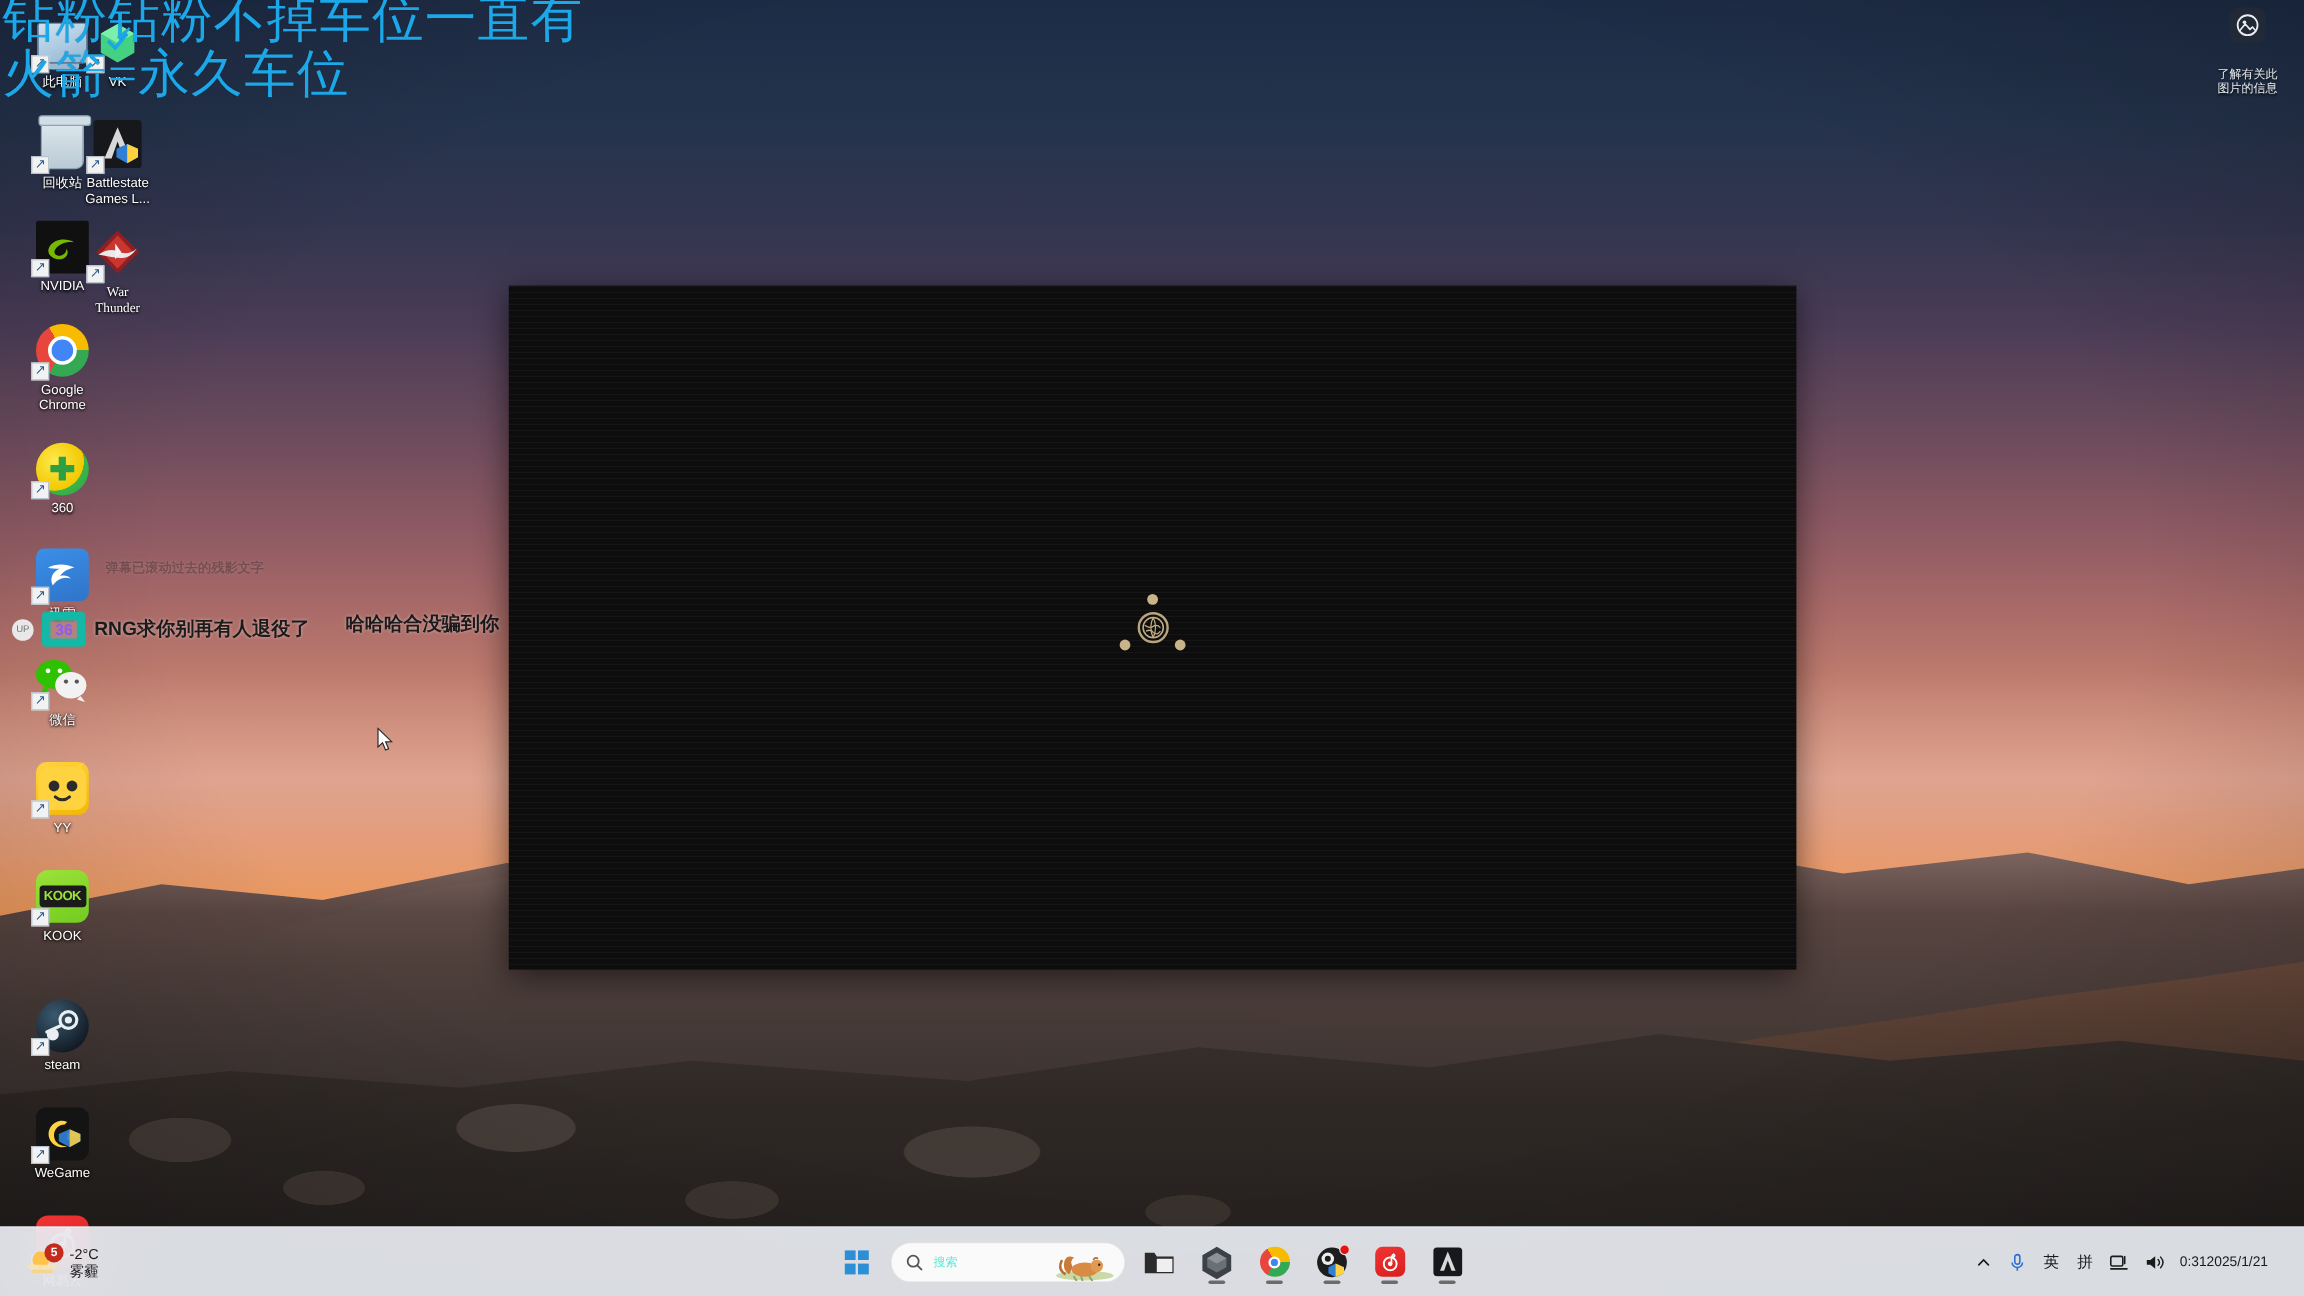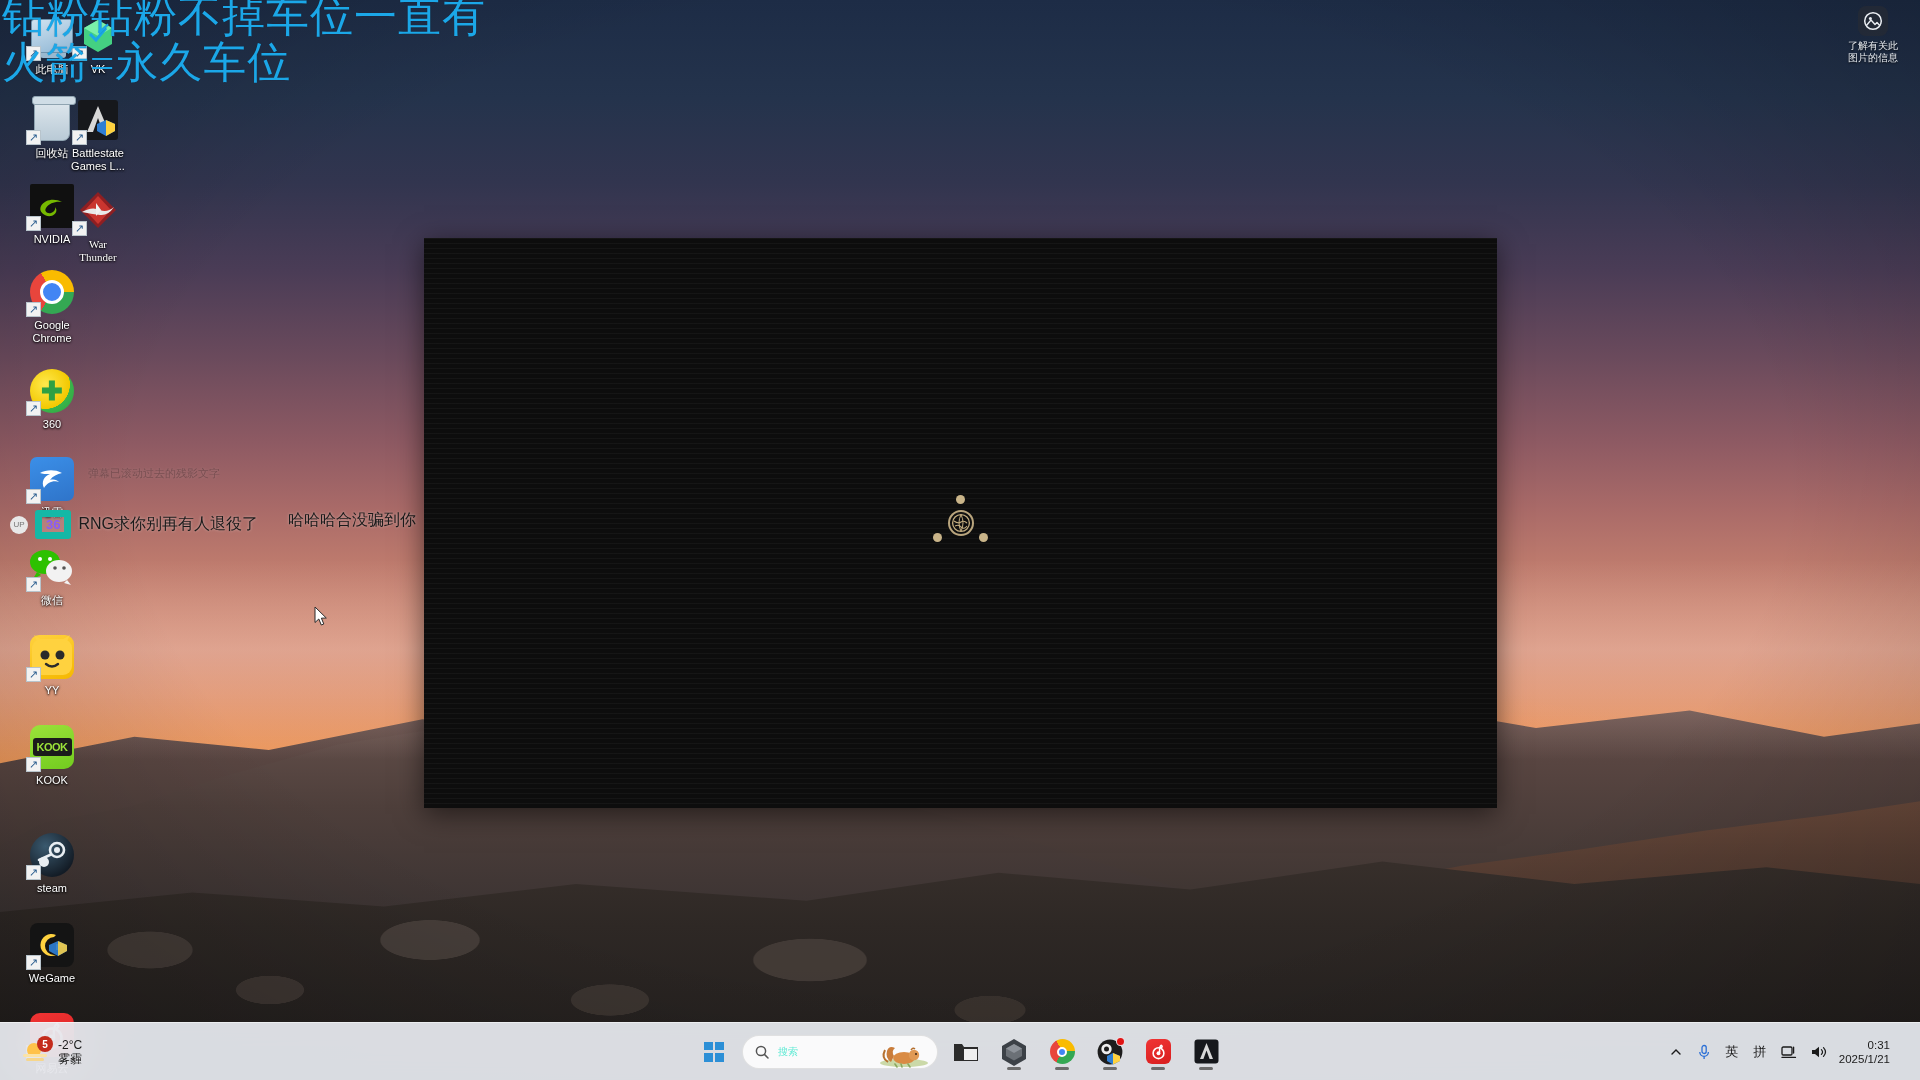--- a/index.html
+++ b/index.html
@@ -153,28 +153,28 @@
   }
 
   
   .danmaku { position:absolute; display:flex; align-items:center; gap:7px; white-space:nowrap; }
   .dm-avatar { width:18px; height:18px; border-radius:50%; background:#e8e8e8; display:flex;align-items:center;justify-content:center; font-size:8px; color:#777; }
   .dm-level {
     font-size:13px; font-weight:bold; color:#8b5cf6;
     border:7px solid #14b8a6; border-radius:3px;
     padding:0 4px; line-height:15px; background:rgba(255,255,255,0.15);
   }
-  .dm-txt { font-size:16px; font-weight:normal; color:#1b1b1b; text-shadow:0 0 3px rgba(255,255,255,0.45); }
+  .dm-txt { font-size:16px; font-weight:bold; color:#1b1b1b; text-shadow:0 0 3px rgba(255,255,255,0.45); }
   .dm-faded { opacity:.28; }
   .dm-faded .dm-txt { font-size:11px; }
 
   
   .spotlight {
     position:absolute; right:12px; top:6px;
-    width:70px; display:flex; flex-direction:column; align-items:center; gap:4px;
+    width:70px; display:flex; flex-direction:column; align-items:center; gap:21px;
   }
   .spot-circle {
     width:30px; height:30px; border-radius:8px;
     background:rgba(40,44,52,0.62);
     display:flex; align-items:center; justify-content:center;
   }
   .spot-txt { font-size:10px; line-height:12px; color:#e9edf2; text-align:center; text-shadow:0 1px 2px rgba(0,0,0,.9); }
 
   
   #player {
@@ -249,21 +249,21 @@
   .tb-right {
     position:absolute; right:0; top:0; height:58px;
     display:flex; align-items:center; gap:2px; padding-right:12px;
   }
   .tr-item {
     height:40px; min-width:26px; padding:0 6px; border-radius:4px;
     display:flex; align-items:center; justify-content:center;
     font-size:13px; color:#1b1b1b;
   }
   .tb-clock {
-    display:flex; flex-direction:column; align-items:flex-end;
+    display:flex; align-items:flex-end;
     font-size:11.5px; line-height:14px; color:#1b1b1b;
     padding:0 8px 0 4px;
   }
   .tb-notif { width:8px; height:24px; }
   .dot-red { position:absolute; right:5px; top:5px; width:9px; height:9px; border-radius:50%; background:#e01414; border:1.5px solid rgba(238,242,247,.9); }
 </style>
 </head>
 <body>
 
 <div id="desktop">

